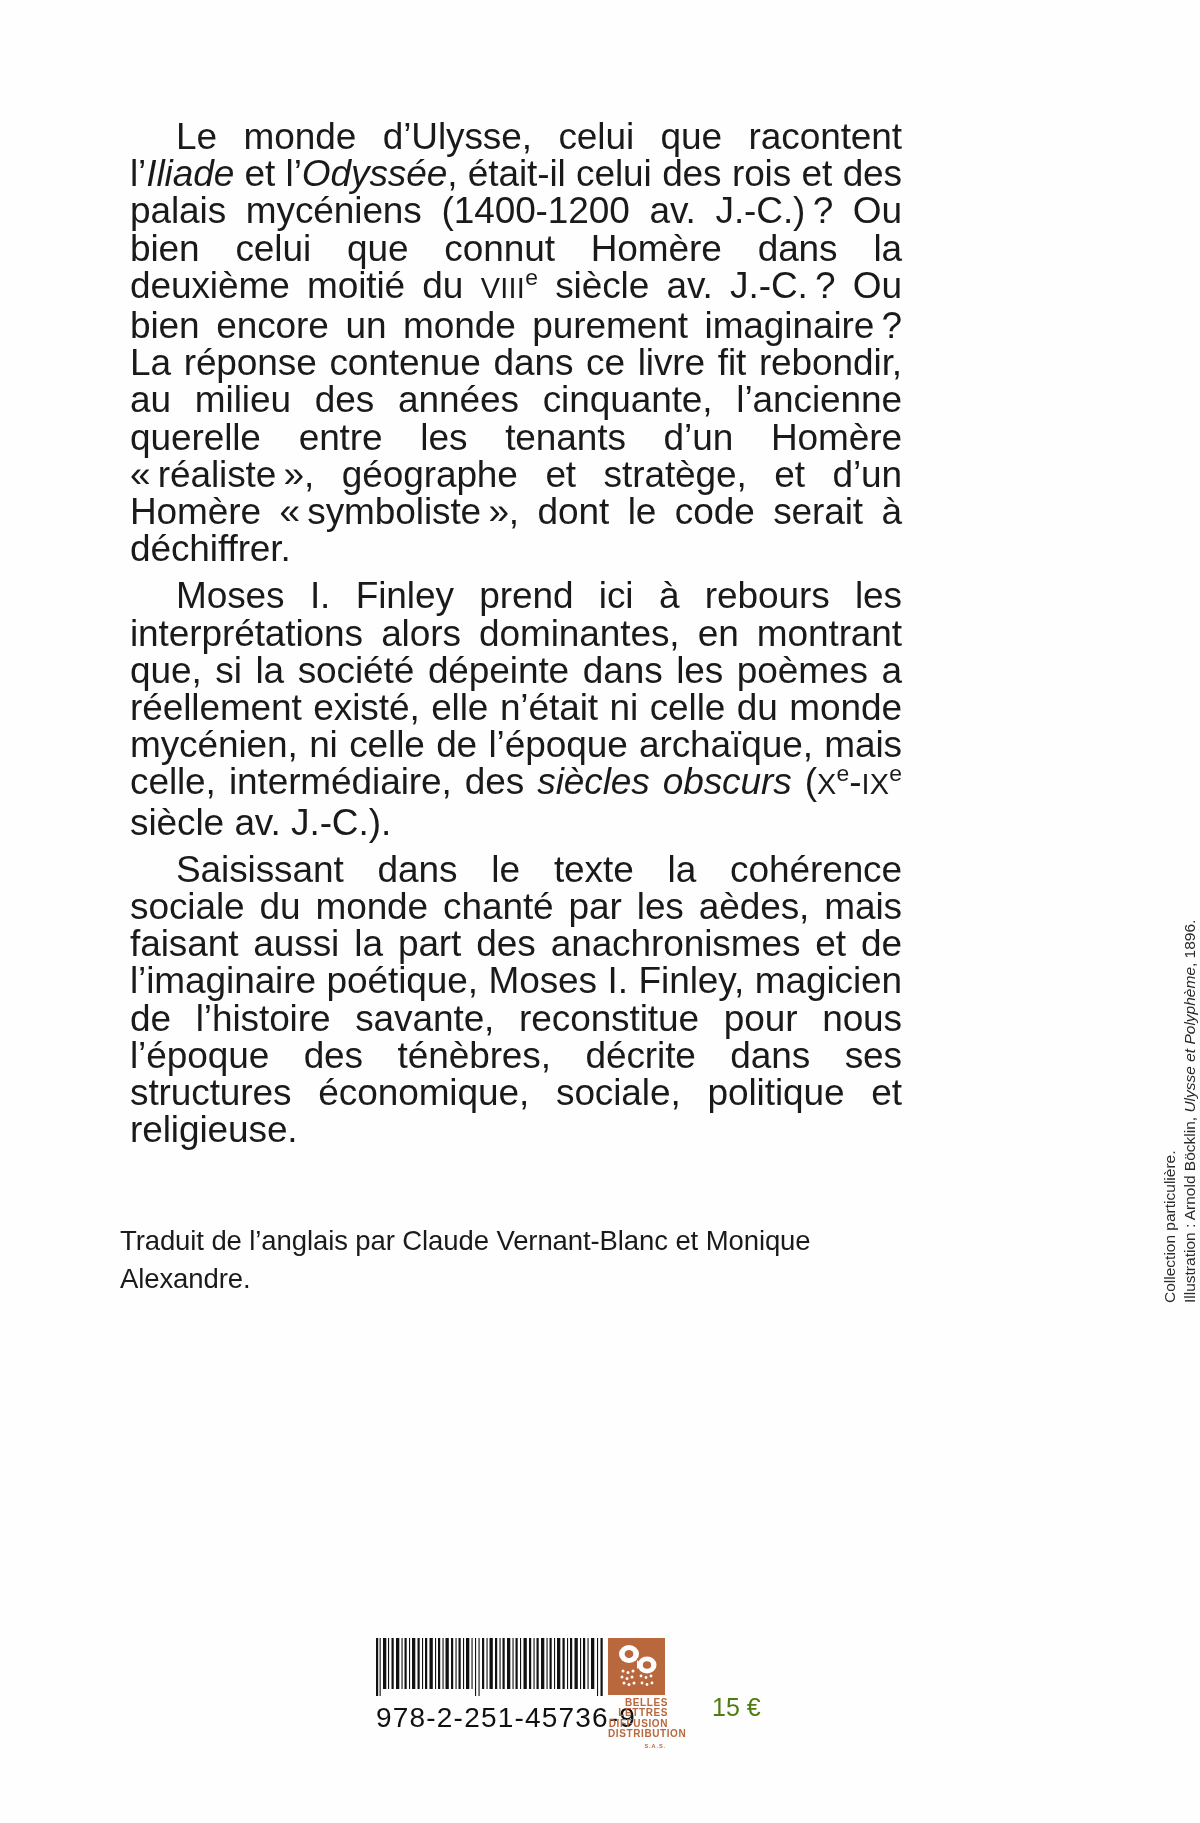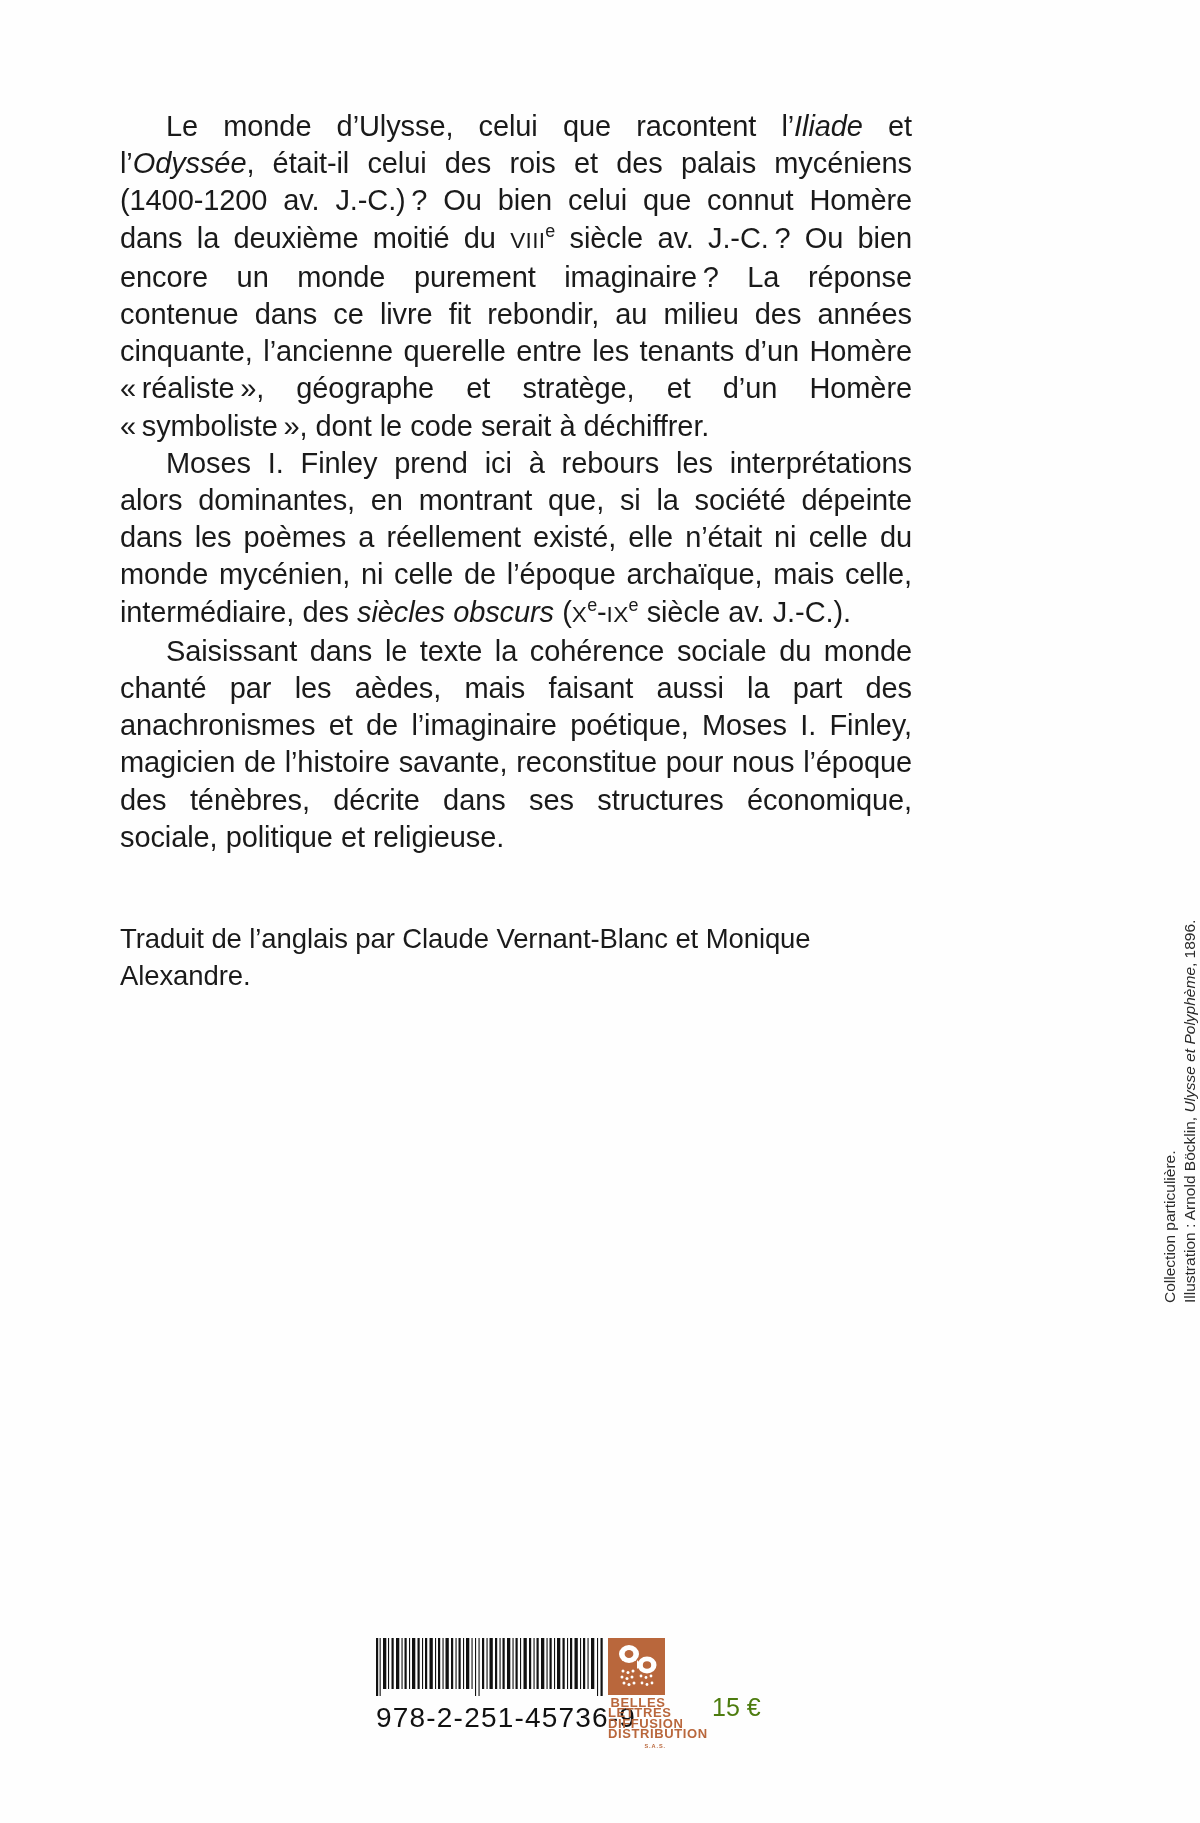--- a/index.html
+++ b/index.html
@@ -24,25 +24,25 @@
 
   
   .text-col {
     position: absolute;
     left: 120px;
     top: 108px;
     width: 792px;
   }
 
   .para {
-    font-size: 29px;
+    font-size: 37px;
     line-height: 37.2px;
     text-align: justify;
     text-justify: inter-word;
-    margin: 0;
+    margin: 10px;
     letter-spacing: -0.1px;
     word-spacing: 0.2px;
     font-weight: 400;
   }
   .para.indent {
     text-indent: 46px;
   }
   .para + .para {
     margin-top: 0;
   }
@@ -145,23 +145,23 @@
     height: 57px;
     display: block;
   }
   .logo-words {
     margin-top: 3px;
     width: 60px;
   }
   .logo-words div {
     color: #b9673c;
     font-weight: bold;
-    font-size: 13px;
+    font-size: 10px;
     line-height: 10.4px;
-    text-align: center;
+    text-align: right;
     letter-spacing: 0.6px;
   }
   .logo-words .sas {
     font-size: 5.6px;
     letter-spacing: 0.9px;
     text-align: right;
     padding-right: 2px;
     margin-top: 1px;
   }
 

